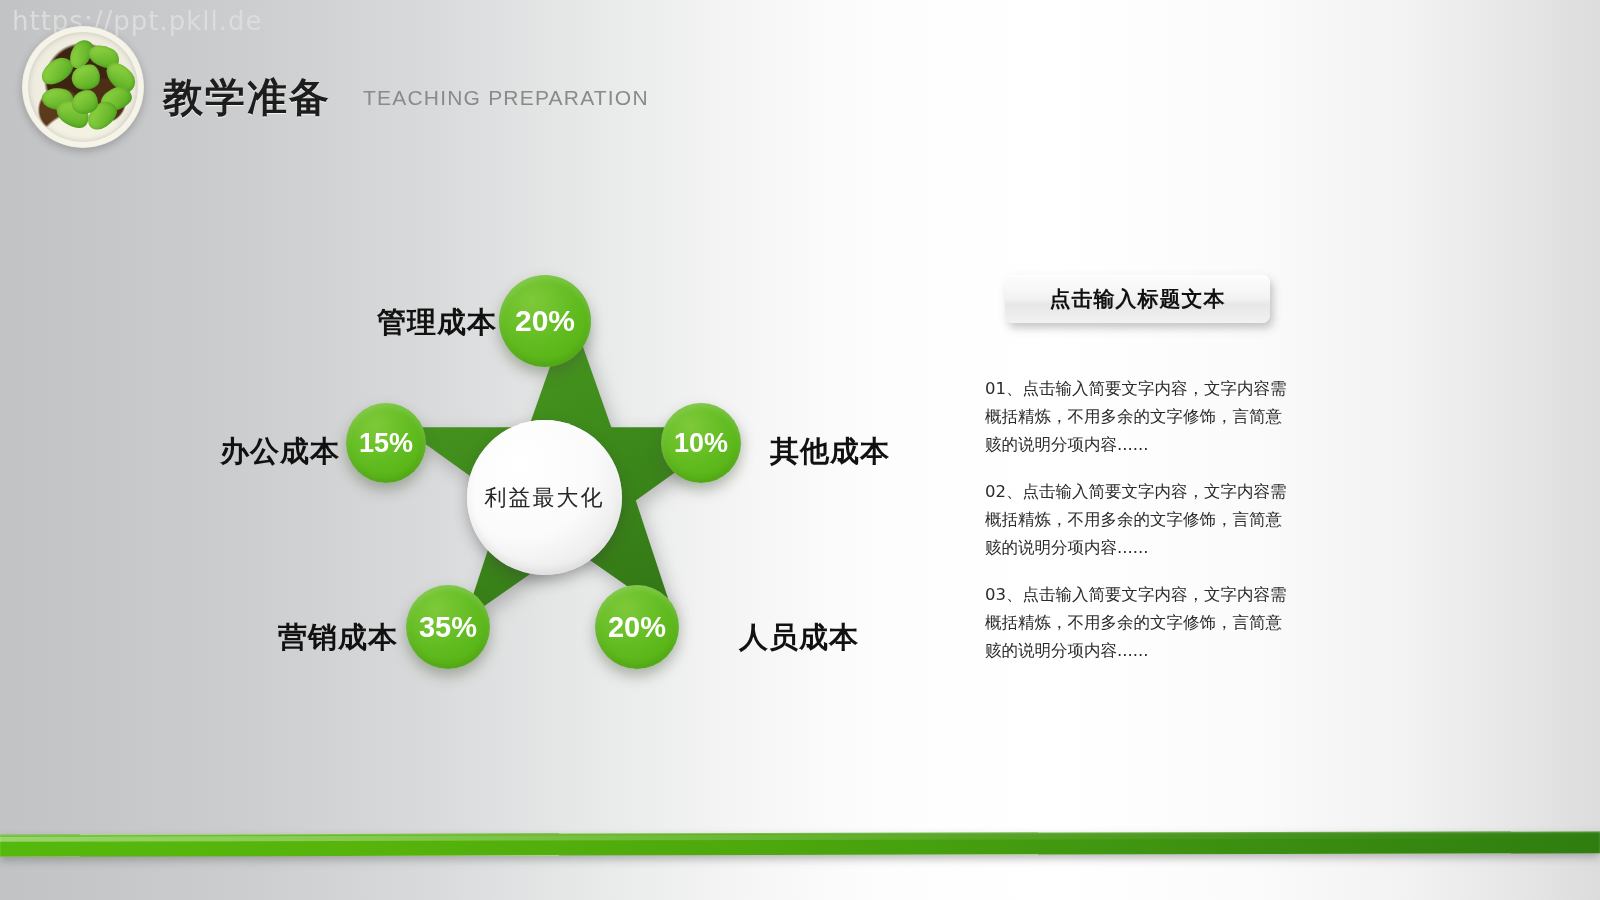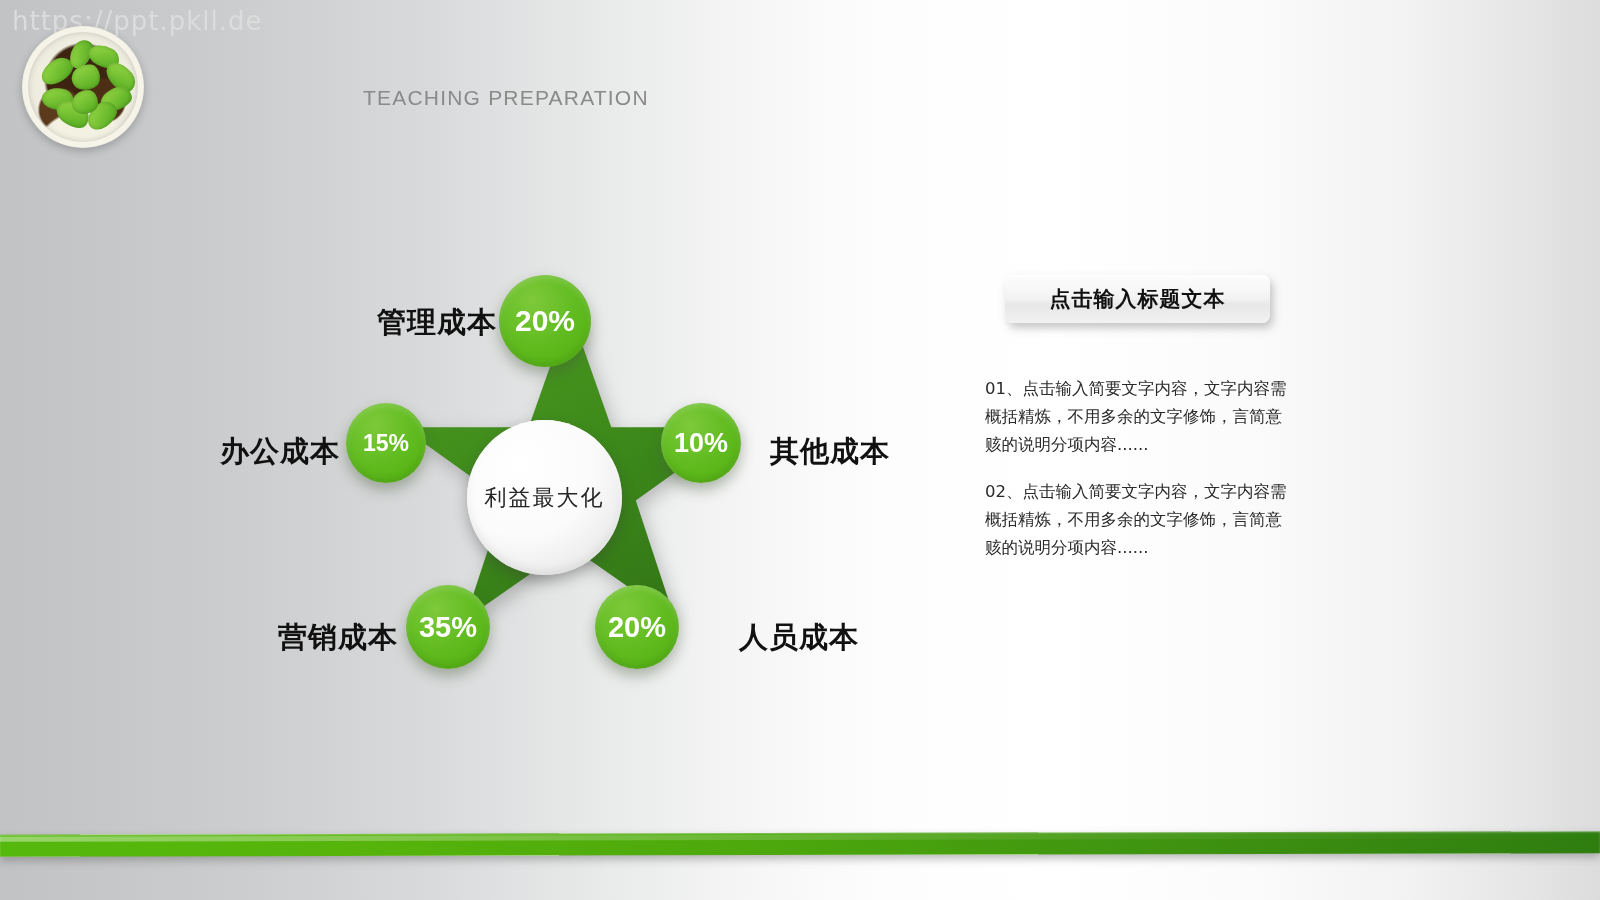--- a/index.html
+++ b/index.html
@@ -171,21 +171,21 @@
     font-weight: bold;
     color: #111111;
     font-family: Liberation Serif, serif;
     white-space: nowrap;
     letter-spacing: 1px;
     z-index: 6;
   }
 
   
   .n-top    { left: 274px; top: 20px;  width: 92px;  height: 92px;  font-size: 30px; }
-  .n-left   { left: 121px; top: 148px; width: 80px;  height: 80px;  font-size: 23px; }
+  .n-left   { left: 121px; top: 148px; width: 80px;  height: 80px;  font-size: 27px; }
   .n-right  { left: 436px; top: 148px; width: 80px;  height: 80px;  font-size: 27px; }
   .n-bl     { left: 181px; top: 330px; width: 84px;  height: 84px;  font-size: 29px; }
   .n-br     { left: 370px; top: 330px; width: 84px;  height: 84px;  font-size: 29px; }
 
   .l-top    { left: 152px; top: 48px; }
   .l-left   { left: -5px;  top: 177px; }
   .l-right  { left: 545px; top: 177px; }
   .l-bl     { left: 53px;  top: 363px; }
   .l-br     { left: 486px; top: 363px; margin-left: 28px; }
 
@@ -261,20 +261,21 @@
       <div class="leaf" style="left:46px;  top:34px; width:28px; height:26px; transform:rotate(8deg);"></div>
       <div class="leaf" style="left:16px;  top:58px; width:32px; height:22px; transform:rotate(14deg);"></div>
       <div class="leaf" style="left:74px;  top:58px; width:32px; height:22px; transform:rotate(-16deg);"></div>
       <div class="leaf" style="left:30px;  top:72px; width:34px; height:24px; transform:rotate(36deg);"></div>
       <div class="leaf" style="left:60px;  top:74px; width:32px; height:23px; transform:rotate(-34deg);"></div>
       <div class="leaf" style="left:46px;  top:60px; width:26px; height:24px; transform:rotate(0deg);"></div>
     </div>
     <div class="rim"></div>
   </div>
 
+  <div class="title-cn">教学准备</div>
   <div class="title-en">TEACHING PREPARATION</div>
 
   <div class="diagram">
 
     <div class="star-wrap">
       <div class="star"></div>
     </div>
 
     <div class="node n-top">
       <span>20%</span>
@@ -306,19 +307,20 @@
     <span>利益</span>
     <span>最大化</span>
   </div>
 
   <div class="panel">
     <div class="panel-title">
       <span>点击输入标题文本</span>
     </div>
     <div class="para first">01、点击输入简要文字内容，文字内容需概括精炼，不用多余的文字修饰，言简意赅的说明分项内容......</div>
     <div class="para">02、点击输入简要文字内容，文字内容需概括精炼，不用多余的文字修饰，言简意赅的说明分项内容......</div>
+    <div class="para">03、点击输入简要文字内容，文字内容需概括精炼，不用多余的文字修饰，言简意赅的说明分项内容......</div>
   </div>
 
   <div class="bar">
     <div class="bar-sheen"></div>
   </div>
 
 </div>
 
 </body></html>

